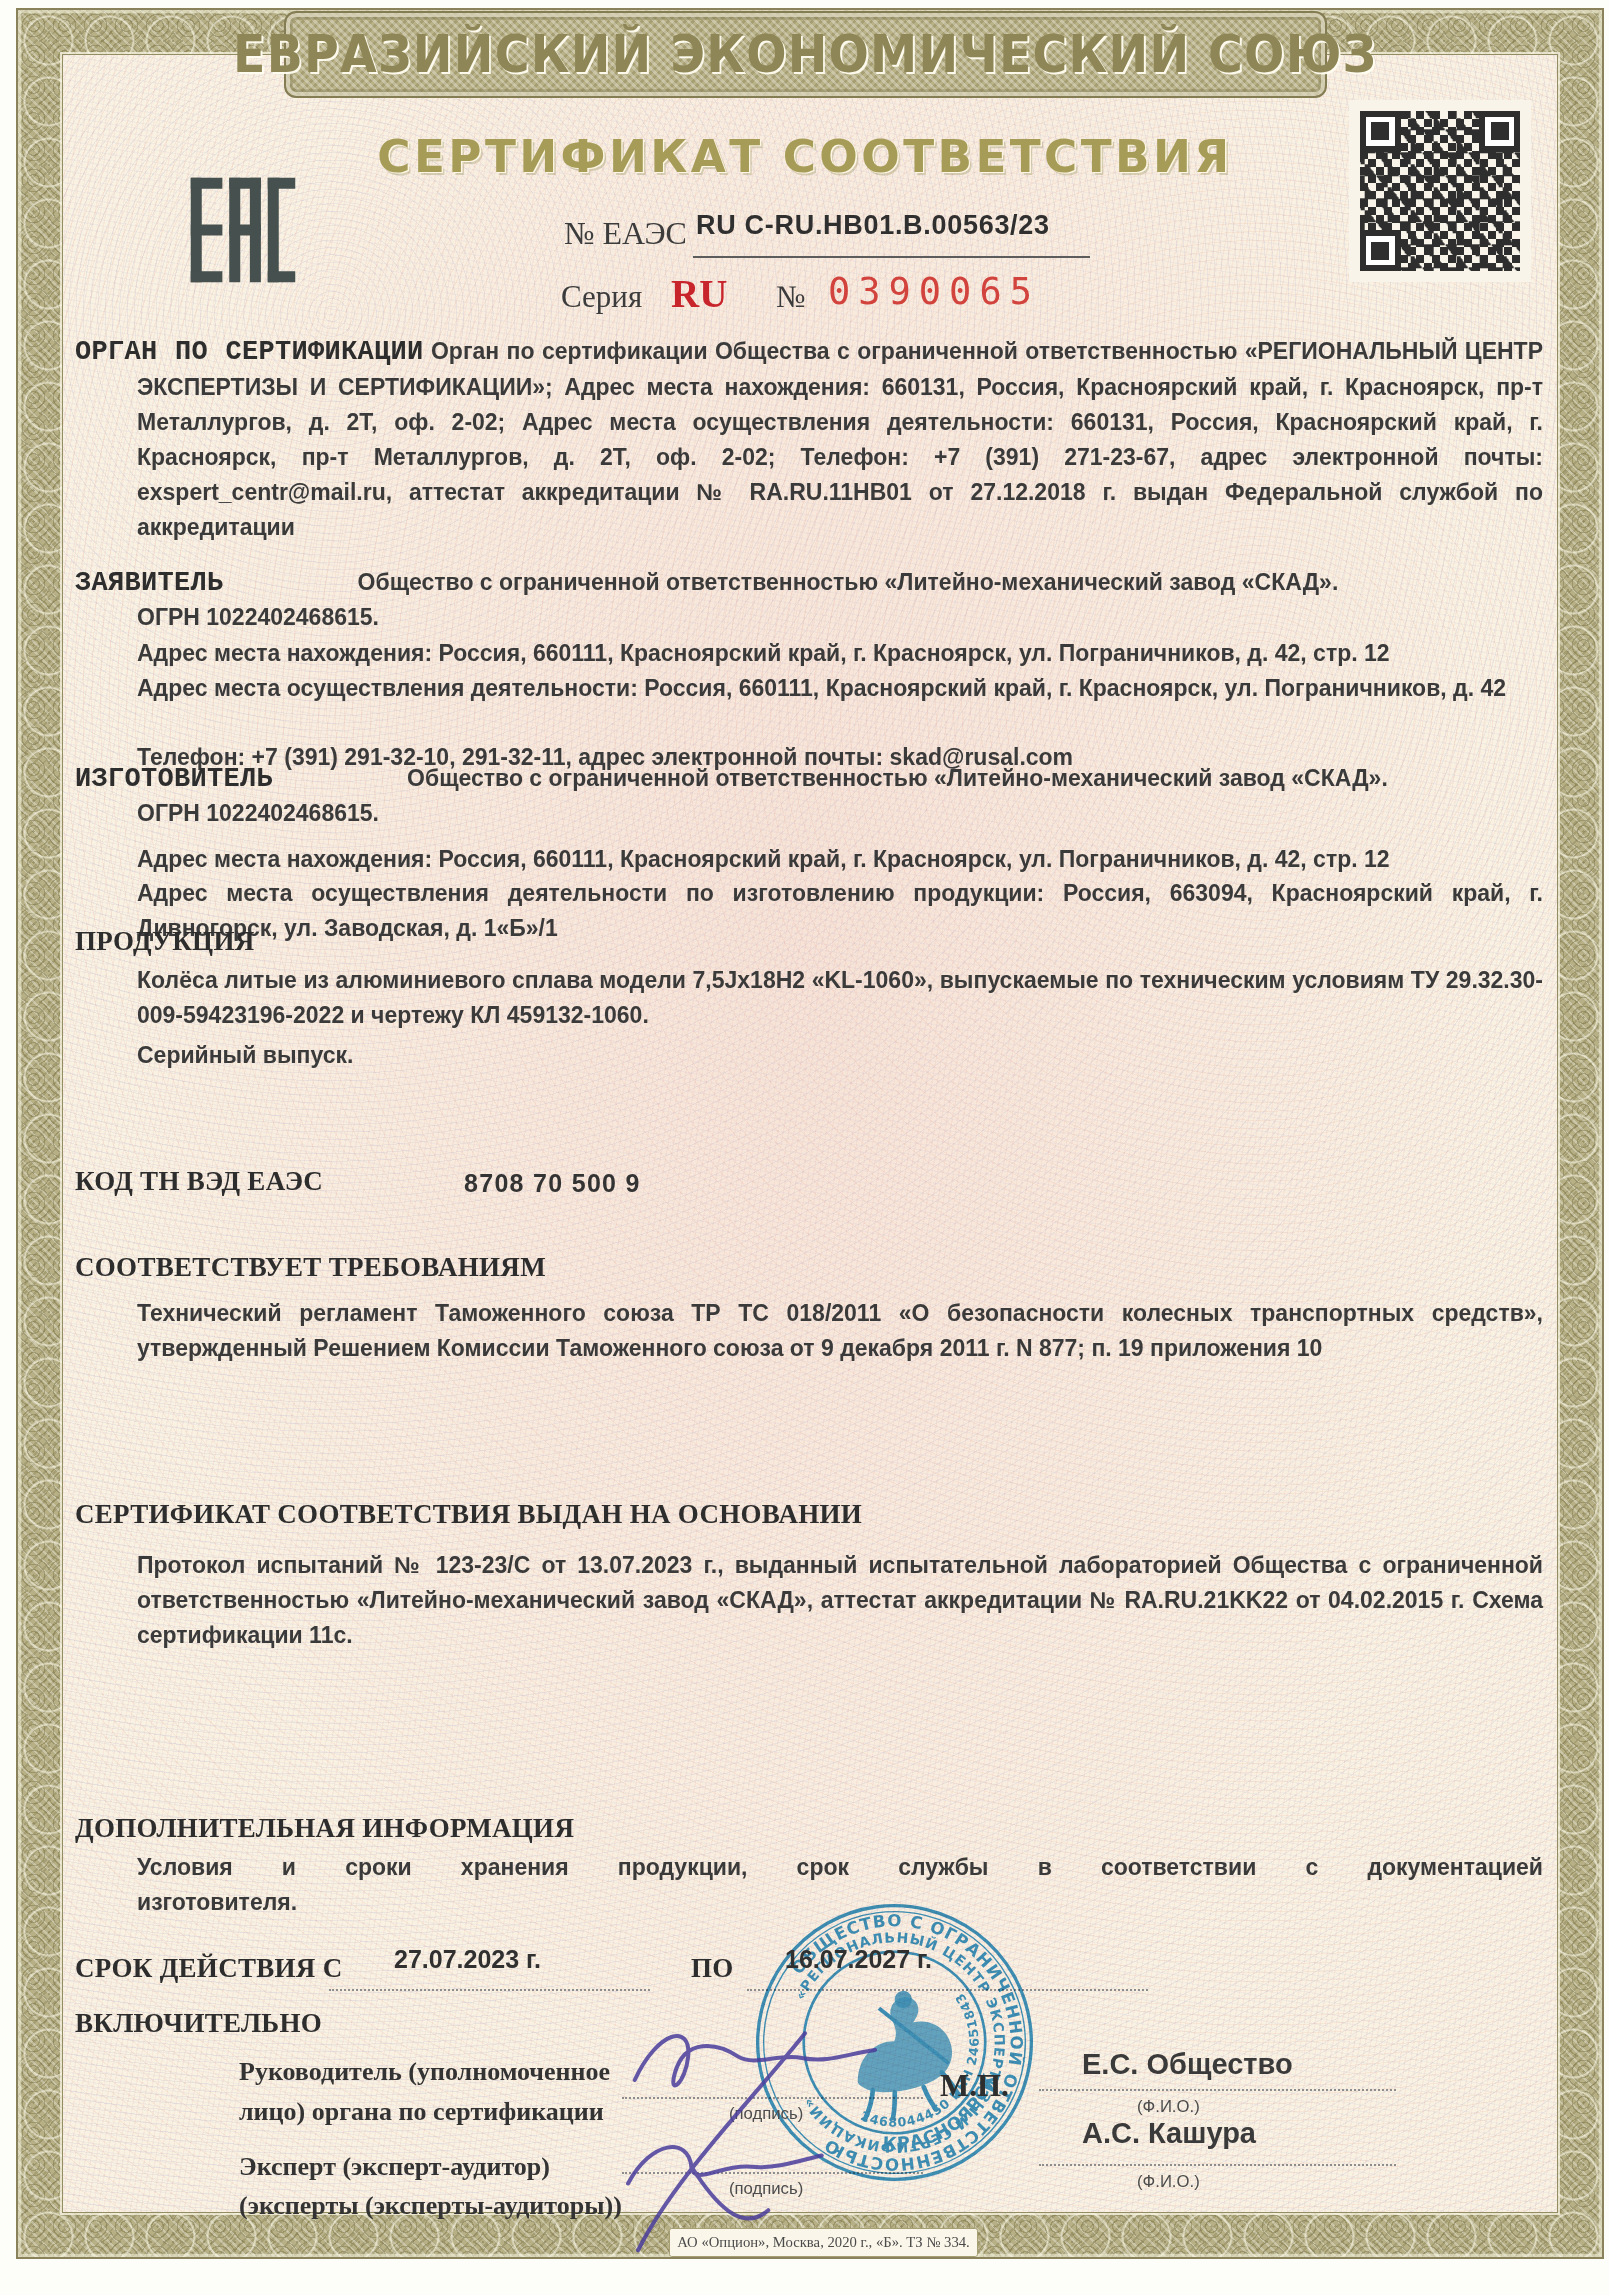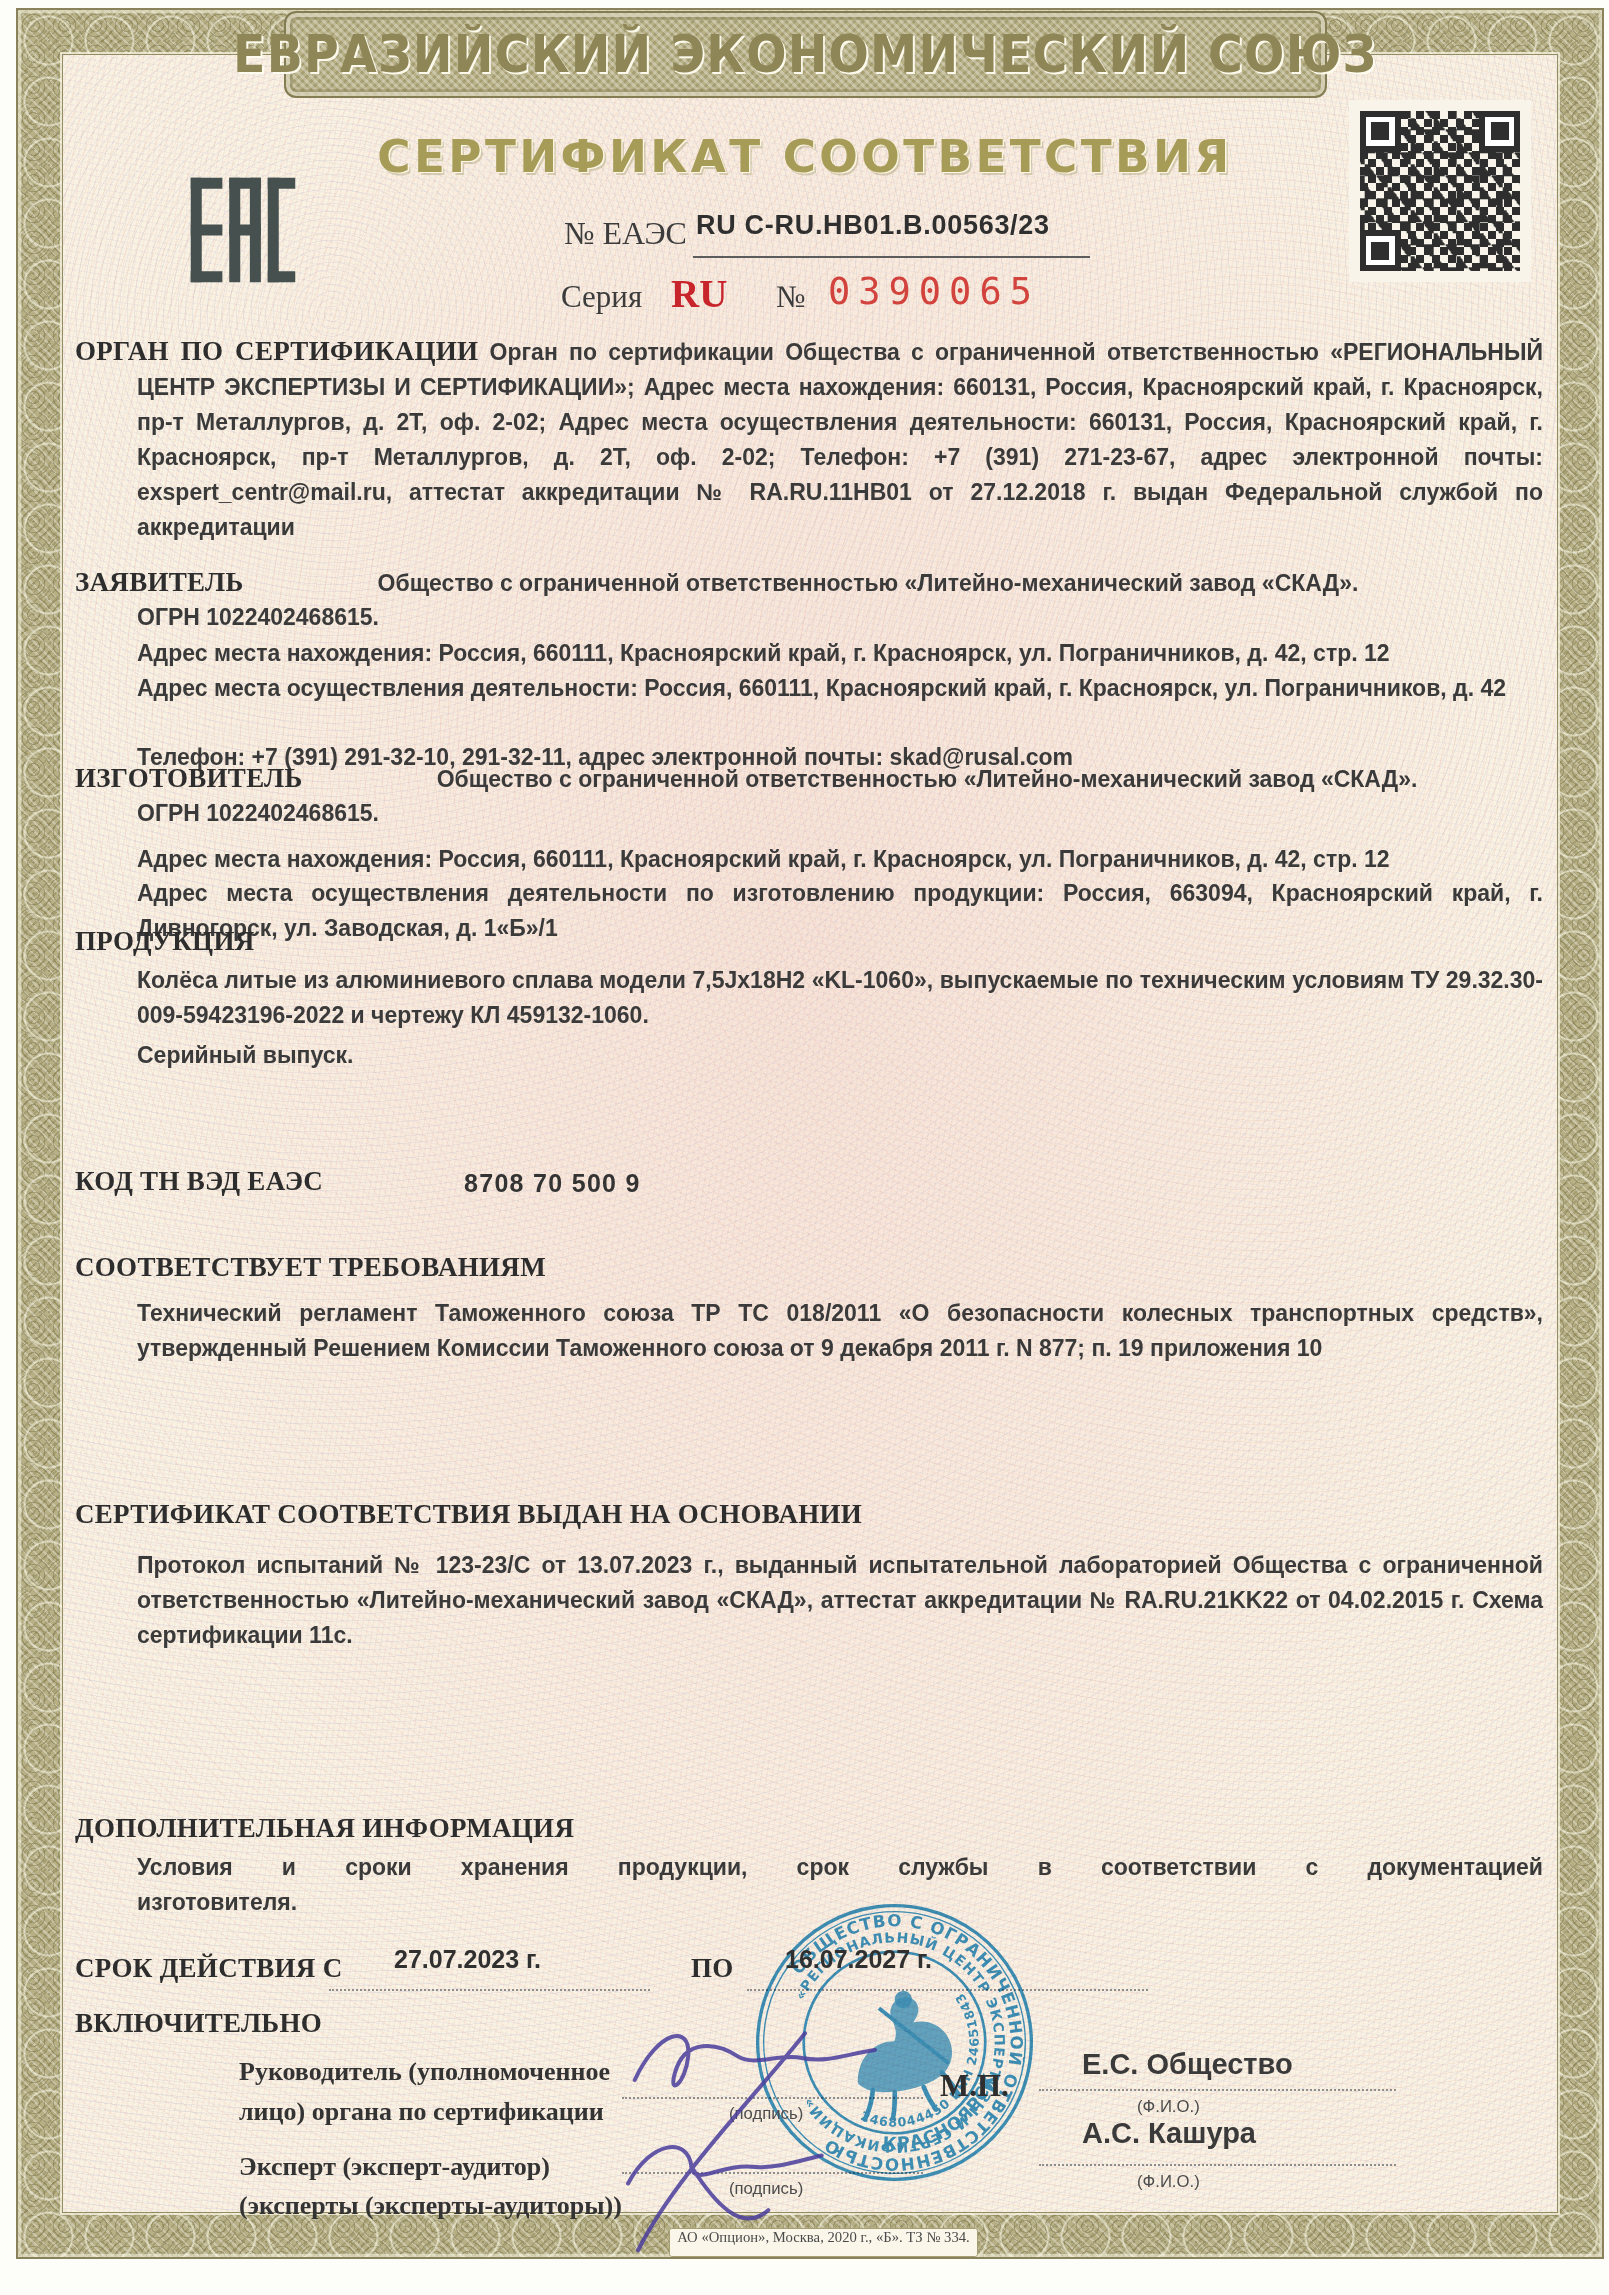--- a/index.html
+++ b/index.html
@@ -75,39 +75,39 @@
     background-position:0 0,4.7px 7.3px;
   }
   .qf{position:absolute;width:41px;height:41px;border:6.7px solid #2e2e2e;background:#fff;box-sizing:border-box;}
   .qf::after{content:'';position:absolute;inset:5.3px;background:#2e2e2e;}
   .qf.tl{left:10.7px;top:10.7px}.qf.tr{right:10.7px;top:10.7px}.qf.bl{left:10.7px;bottom:10.7px}
   
   .para{position:absolute;left:137px;width:1406px;margin:0;text-align:justify;
     font-family:"Liberation Sans",sans-serif;font-weight:bold;font-size:23px;line-height:35px;color:#3a3a3a;}
   .hang{text-indent:-62px;}
   .oneline{text-align:left;white-space:nowrap;width:auto;}
-  .sh{font-family:Liberation Serif, serif;font-weight:bold;font-size:27px;color:#2d2d2d;letter-spacing:0.3px;}
+  .sh{font-family:Liberation Mono, monospace;font-weight:bold;font-size:27px;color:#2d2d2d;letter-spacing:0.3px;}
   .shead{position:absolute;left:75px;margin:0;font-family:"Liberation Serif",serif;font-weight:bold;font-size:27px;color:#2d2d2d;letter-spacing:0.3px;white-space:nowrap;}
   .tab{display:inline-block;width:134px;}
   .code-value{position:absolute;left:464px;font-family:"Liberation Sans",sans-serif;font-weight:bold;font-size:25px;color:#333;letter-spacing:1.3px;}
   .justify-last{text-align-last:justify;}
   
   .date{position:absolute;font-family:"Liberation Sans",sans-serif;font-weight:bold;font-size:25px;color:#303030;z-index:6;}
   .dotline{position:absolute;height:0;border-bottom:2px dotted #8d8d8d;z-index:4;}
   .role{position:absolute;left:239px;margin:0;font-family:"Liberation Serif",serif;font-weight:bold;font-size:26px;color:#333;white-space:nowrap;}
   .cap{position:absolute;font-family:"Liberation Sans",sans-serif;font-size:16.7px;color:#4c4c4c;z-index:6;}
   .fio-name{position:absolute;left:1082px;font-family:"Liberation Sans",sans-serif;font-weight:bold;font-size:29px;color:#3a3a3a;z-index:6;}
   .mp{position:absolute;left:940px;top:2068px;font-family:"Liberation Serif",serif;font-weight:bold;font-size:31px;color:#2e2e2e;z-index:6;}
   .stamp-wrap{position:absolute;left:753px;top:1901px;width:283px;height:283px;z-index:5;transform:rotate(-8deg);mix-blend-mode:multiply;opacity:.92;}
   .stx{font-family:"DejaVu Sans",sans-serif;font-weight:bold;fill:#2e8fc7;letter-spacing:1.5px;}
   .sig-svg{position:absolute;left:0;top:0;width:1610px;height:2295px;z-index:7;pointer-events:none;}
   .footer-strip{
     position:absolute;left:669px;top:2228px;width:307px;height:27px;z-index:3;
     background:#faf6ea;border:1.3px solid #a79f74;border-radius:2.7px;
-    display:flex;align-items:flex-start;justify-content:center;
+    display:flex;align-items:center;justify-content:center;
   }
   .footer-text{font-family:"Liberation Serif",serif;font-size:14.7px;color:#4a4a4a;white-space:nowrap;}
 </style>
 </head>
 <body>
 
 <div class="sheet">
   <div class="sheet-inner"></div>
 </div>
 

